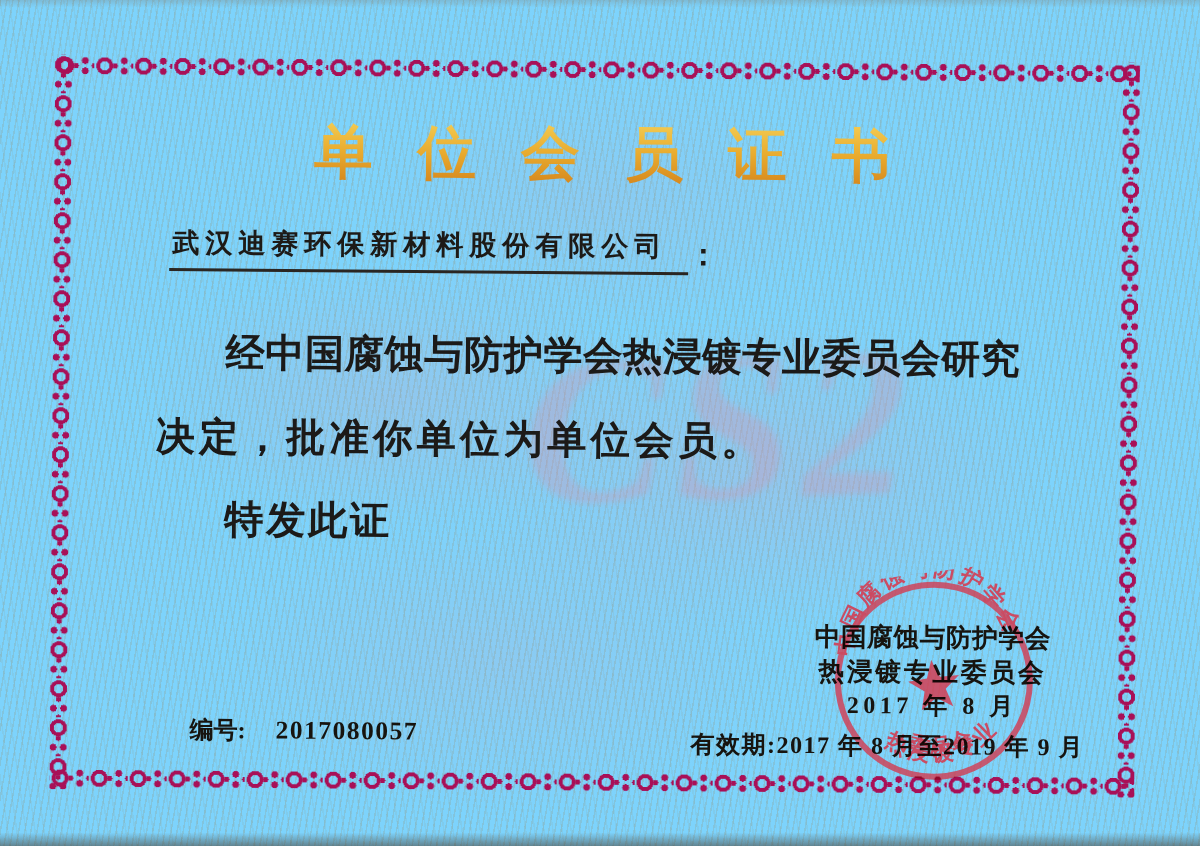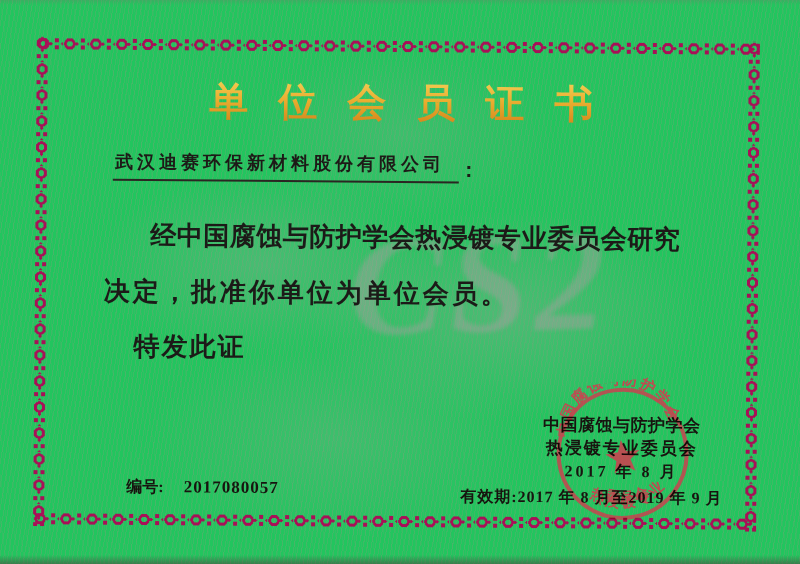--- a/index.html
+++ b/index.html
@@ -3,21 +3,21 @@
 <meta charset="utf-8">
 <style>
   html,body{margin:0;padding:0;}
   body{
     width:800px;height:564px;overflow:hidden;
     font-family:"Liberation Serif","DejaVu Serif",serif;
     background:#e8e5da;
   }
   .photo{
     position:relative;width:800px;height:564px;overflow:hidden;
-    background-color:#22c55e;
+    background-color:#7dd3fc;
   }
   
   .texture{
     position:absolute;inset:0;
     background-image:
       repeating-linear-gradient(100deg, rgba(146,150,125,.25) 0 1px, rgba(0,0,0,0) 1px 4px),
       repeating-linear-gradient(82deg, rgba(146,150,125,.13) 0 1px, rgba(0,0,0,0) 1px 6px),
       radial-gradient(240px 130px at 33% 47%, rgba(211,156,188,.22), rgba(0,0,0,0) 70%),
       radial-gradient(280px 150px at 63% 56%, rgba(211,156,188,.24), rgba(0,0,0,0) 70%),
       radial-gradient(220px 120px at 50% 24%, rgba(211,156,188,.15), rgba(0,0,0,0) 70%),
@@ -73,21 +73,21 @@
   .company-line{position:absolute;left:112px;top:152px;font-size:18px;font-weight:700;color:#1d1a17;}
   .company-name{
     display:inline-block;letter-spacing:4px;
     border-bottom:2px solid #2a2622;padding:0 14px 5px 2px;
   }
   .company-colon{font-size:20px;vertical-align:bottom;}
 
   .body-line{position:absolute;color:#1c1a18;font-weight:700;font-size:26px;white-space:nowrap;}
   .line1{left:150px;top:220px;letter-spacing:.5px;}
   .line2{left:104px;top:276px;letter-spacing:3px;}
-  .line3{left:134px;top:331px;letter-spacing:2px;}
+  .line3{left:150px;top:331px;letter-spacing:2px;}
 
   .issuer{position:absolute;left:528px;top:412px;width:190px;text-align:center;color:#17140f;font-weight:700;}
   .issuer .org1{font-size:17px;line-height:23px;letter-spacing:.5px;}
   .issuer .org2{font-size:17px;line-height:23px;letter-spacing:2px;}
   .issuer .idate{font-size:16px;line-height:24px;letter-spacing:3px;}
 
   .validity{position:absolute;left:462px;top:486px;font-size:16px;font-weight:700;color:#17140f;letter-spacing:1px;white-space:nowrap;}
 
   .serial{position:absolute;left:128px;top:479px;font-size:16px;font-weight:700;color:#17140f;white-space:nowrap;}
   .serial .num{font-size:17px;letter-spacing:1px;margin-left:16px;}

